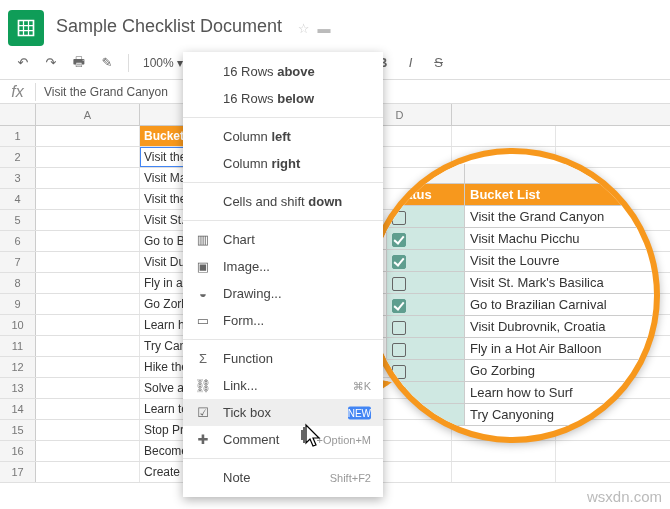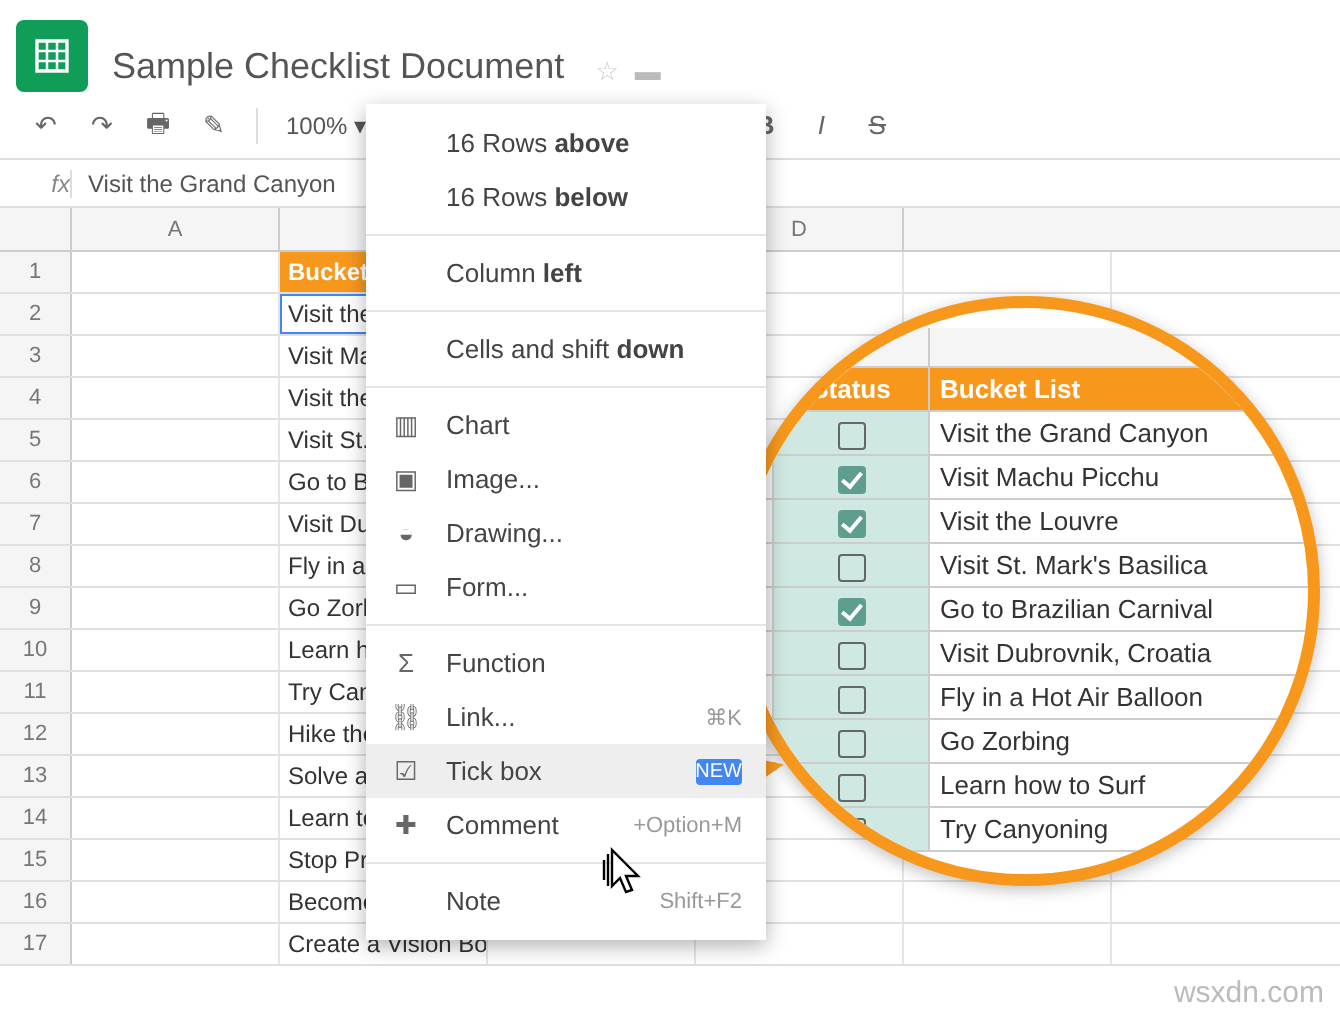--- a/index.html
+++ b/index.html
@@ -1,36 +1,36 @@
 <!DOCTYPE html>
 <html><head>
 <meta charset="utf-8">
 <style>
 *{box-sizing:border-box;margin:0;padding:0;font-family:Arial,sans-serif}
 body{width:670px;height:509px;background:#fff;position:relative;overflow:hidden;font-size:13px;color:#333}
-.header{padding:6px 8px 0 8px;display:flex;align-items:flex-end;gap:8px}
+.header{padding:6px 8px 0 8px;display:flex;align-items:center;gap:8px}
 .logo{width:36px;height:36px;background:#0f9d58;border-radius:4px;display:flex;align-items:center;justify-content:center;margin-top:4px}
 .logo svg{width:20px;height:20px;fill:#fff}
 .title-area{flex:1}
 .doc-title{font-size:18px;color:#555;padding:2px 4px;display:inline-block}
 .title-icons{display:inline-flex;gap:8px;margin-left:8px;vertical-align:middle}
 .menubar{display:flex;gap:2px;margin-top:2px}
 .menubar span{padding:4px 8px;font-size:13px;color:#555;cursor:pointer}
 .menubar span.open{background:#eee;border-radius:3px 3px 0 0}
 .save-msg{color:#777;font-size:13px;text-decoration:underline;padding-left:8px}
 .toolbar{display:flex;align-items:center;gap:6px;padding:4px 12px;border-bottom:1px solid #ddd;height:34px}
 .tbtn{width:22px;height:22px;display:flex;align-items:center;justify-content:center;color:#666;cursor:pointer}
 .tsep{width:1px;height:18px;background:#ddd;margin:0 4px}
 .tval{font-size:12px;color:#555;padding:0 4px}
 .fontbox{font-size:13px;color:#555;padding:0 10px}
 .bold{font-weight:bold}
 .ital{font-style:italic}
 .strike{text-decoration:line-through}
 .fxbar{display:flex;align-items:center;height:24px;border-bottom:1px solid #ddd}
-.fx{width:36px;text-align:right;font-style:italic;color:#888;font-size:12px;border-right:1px solid #ddd}
+.fx{width:36px;text-align:center;font-style:italic;color:#888;font-size:16px;border-right:1px solid #ddd}
 .fxval{padding-left:8px;font-size:12px;color:#555}
 .grid{position:relative}
 .colhdr{display:flex;height:22px;background:#f5f5f5;border-bottom:1px solid #ccc}
 .corner{width:36px;border-right:1px solid #ccc}
 .ch{flex:0 0 104px;text-align:center;line-height:22px;font-size:11px;color:#777;border-right:1px solid #ccc}
 .ch.A{flex:0 0 104px}
 .rows{}
 .row{display:flex;height:21px;border-bottom:1px solid #e0e0e0}
 .rh{width:36px;background:#f5f5f5;border-right:1px solid #ccc;text-align:center;line-height:21px;font-size:11px;color:#777}
 .cell{flex:0 0 104px;border-right:1px solid #e5e5e5;padding:0 4px;line-height:21px;font-size:12px;overflow:hidden;white-space:nowrap}
@@ -48,21 +48,21 @@
 
 .callout{position:absolute;right:10px;top:148px;width:295px;height:295px;border-radius:50%;border:6px solid #f7981d;overflow:hidden;background:#fff;z-index:15;box-shadow:0 2px 8px rgba(0,0,0,.25)}
 .callout-inner{position:absolute;left:-10px;top:10px;width:360px}
 .cgrid .chrow{display:flex;height:20px;background:#f5f5f5;border-bottom:1px solid #ccc}
 .cgrid .ccn{width:26px;border-right:1px solid #ccc}
 .cgrid .cch{flex:0 0 78px;text-align:center;line-height:20px;font-size:11px;color:#777;border-right:1px solid #ccc}
 .cgrid .cch.B{flex:0 0 220px}
 .cgrid .crow{display:flex;height:22px;border-bottom:1px solid #ccc}
 .cgrid .crh{width:26px;background:#f5f5f5;border-right:1px solid #ccc;text-align:center;line-height:22px;font-size:11px;color:#777}
 .cgrid .ccell{border-right:1px solid #ccc;padding:0 5px;line-height:22px;font-size:13px;overflow:hidden;white-space:nowrap}
-.cgrid .cA{flex:0 0 78px;background:#cfe8e2;text-align:center}
+.cgrid .cA{flex:0 0 78px;background:#cfe8e2;}
 .cgrid .cB{flex:0 0 220px}
 .cgrid .hdr .ccell{background:#f7981d;color:#fff;font-weight:bold}
 .cbox{display:inline-block;width:14px;height:14px;border:1.5px solid #666;border-radius:2px;vertical-align:middle;position:relative}
 .cbox.chk{background:#5f9e8f;border-color:#5f9e8f}
 .cbox.chk::after{content:"";position:absolute;left:3px;top:0px;width:4px;height:8px;border:solid #fff;border-width:0 2px 2px 0;transform:rotate(40deg)}
 .arrowcall{position:absolute;left:338px;top:378px;z-index:16;pointer-events:none}
 .watermark{position:absolute;right:8px;bottom:4px;font-size:15px;color:#bbb;z-index:5}
 </style>
 </head>
 <body>
@@ -251,20 +251,21 @@
         <div class="cell"></div>
       </div>
     </div>
 </div>
 
 <div class="menu">
   <div class="mi"><span>16 Rows </span><b>above</b></div>
   <div class="mi"><span>16 Rows </span><b>below</b></div>
   <div class="msep"></div>
   <div class="mi"><span>Column </span><b>left</b></div>
+  <div class="mi"><span>Column </span><b>right</b></div>
   <div class="msep"></div>
   <div class="mi"><span>Cells and shift </span><b>down</b></div>
   <div class="msep"></div>
   <div class="mi"><span class="ic">▥</span><span>Chart</span></div>
   <div class="mi"><span class="ic">▣</span><span>Image...</span></div>
   <div class="mi"><span class="ic">◒</span><span>Drawing...</span></div>
   <div class="mi"><span class="ic">▭</span><span>Form...</span></div>
   <div class="msep"></div>
   <div class="mi"><span class="ic">Σ</span><span>Function</span></div>
   <div class="mi"><span class="ic">⛓</span><span>Link...</span><span class="kb">⌘K</span></div>

